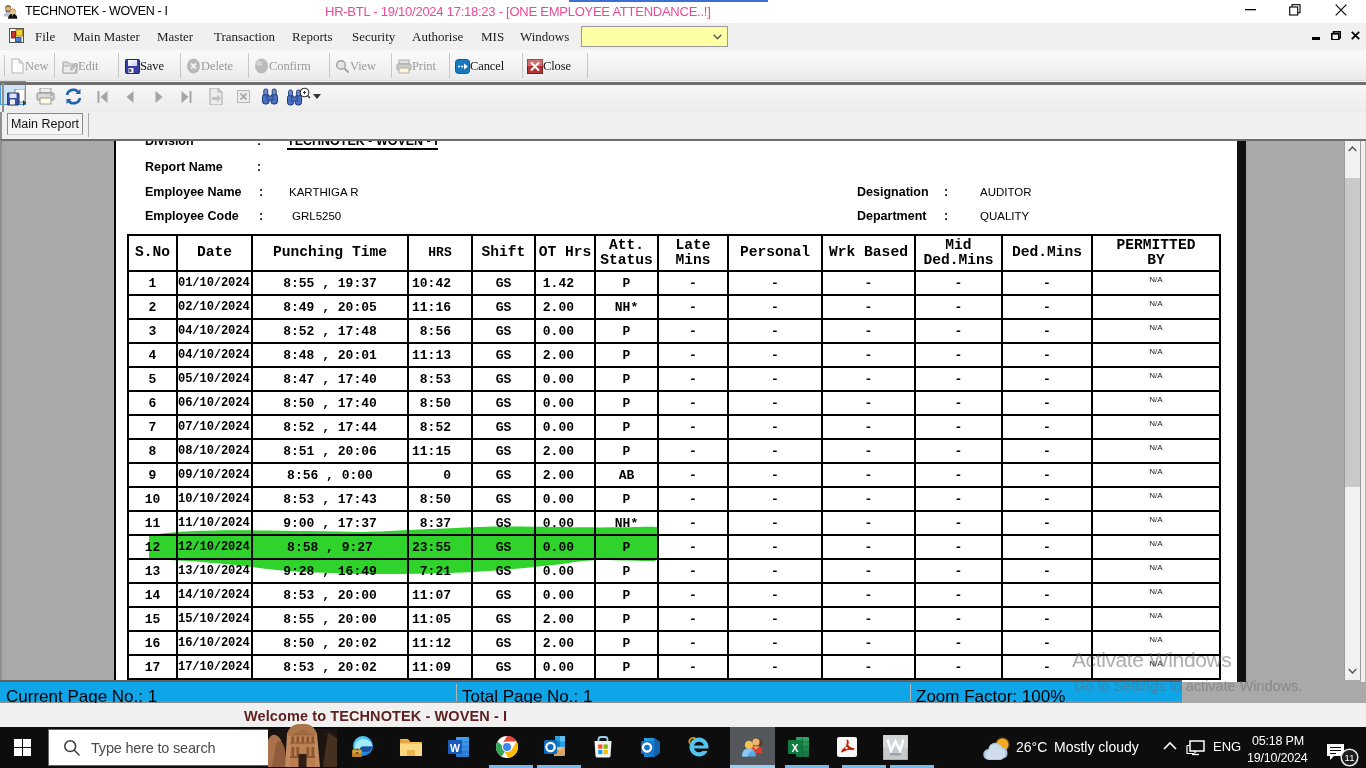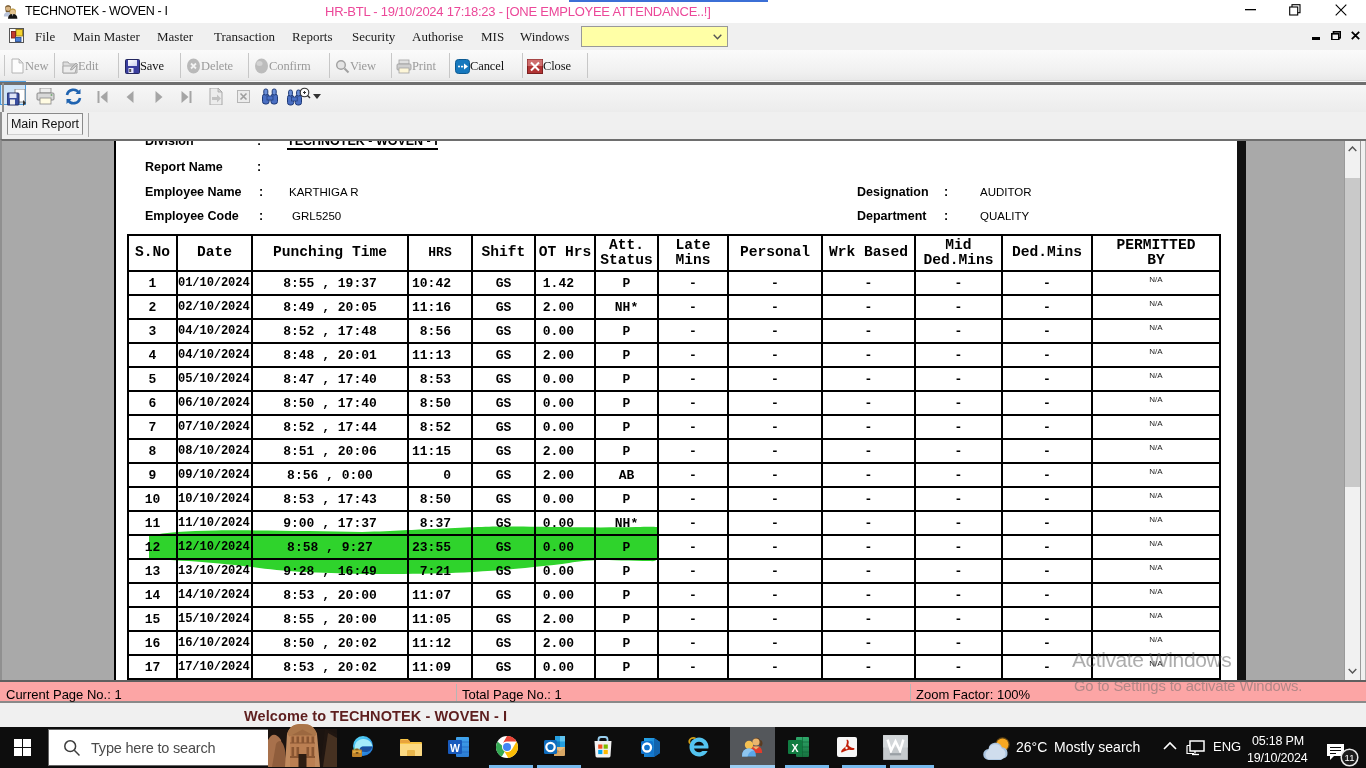--- a/index.html
+++ b/index.html
@@ -44,21 +44,21 @@
 #rtable td.dt{text-align:left;padding-left:0;font-size:12.1px;letter-spacing:-0.1px;overflow:visible;margin-top:13px;}
 #rtable td.rt{text-align:right;padding-right:20px;}
 #rtable td.na{font-family:"Liberation Sans",sans-serif;font-weight:normal;font-size:8px;color:#222;vertical-align:top;padding-top:3px;}
 
 #sbar{position:absolute;left:1342px;top:0;width:17px;height:539px;background:#f1f1f1;border-left:1px solid #9a9a9a;border-right:1px solid #9a9a9a;}
 #sthumb{position:absolute;left:1343px;top:37px;width:15px;height:309px;background:#c9c9c9;}
 
 #wm1{position:absolute;left:1072px;top:648px;font-size:21px;letter-spacing:-0.4px;color:rgba(92,92,92,0.5);z-index:50;}
 #wm2{position:absolute;left:1074px;top:678px;font-size:14.8px;letter-spacing:-0.15px;color:rgba(105,105,105,0.5);z-index:50;}
 
-#statusbar{position:absolute;left:0;top:680px;width:1366px;height:23px;background:#fca5a5;border-top:2px solid #5f5f5f;border-bottom:2px solid #8a8a8a;font-size:13px;color:#000;}
+#statusbar{position:absolute;left:0;top:680px;width:1182px;height:23px;background:#0ea5e9;border-top:2px solid #5f5f5f;border-bottom:2px solid #8a8a8a;font-size:17px;color:#000;}
 #statusbar .sep{position:absolute;top:2px;width:1px;height:17px;background:#b5b5b5;}
 
 #welcome{position:absolute;left:0;top:703px;width:1366px;height:24px;background:#f0f0f0;}
 #welcome span{position:absolute;left:244px;top:5px;font-size:14.5px;font-weight:bold;letter-spacing:0.1px;color:#5e1f1f;}
 
 #taskbar{position:absolute;left:0;top:727px;width:1366px;height:41px;background:#0d0d0d;}
 #search{position:absolute;left:48px;top:2px;width:288px;height:37px;background:#fff;border:1px solid #666;padding-left:7px;}
 #search .st{position:absolute;left:42px;top:10px;font-size:14.5px;letter-spacing:-0.2px;color:#4a4a4a;}
 .ticon{position:absolute;top:8px;width:24px;height:24px;}
 .uline{position:absolute;top:38px;height:3px;background:#76b9ed;}
@@ -787,21 +787,21 @@
   <div class="uline" style="left:842px;width:44px"></div>
   <div class="uline" style="left:890px;width:44px"></div>
 
   <svg class="abs" style="left:983px;top:9px" width="28" height="26" viewBox="0 0 28 26">
         <circle cx="19.5" cy="8.5" r="6" fill="#f6a823"></circle>
         <circle cx="19.5" cy="8.5" r="7.2" fill="#f6a823" fill-opacity="0.35"></circle>
         <path d="M6 24 a5.5 5.5 0 0 1-0.5-11 a7 7 0 0 1 13.5-1.8 a5.8 5.8 0 0 1 1.2 11.4 a6 6 0 0 1-2.2 1.4z" fill="#aac4e0"></path>
         <path d="M5 23.2 h11.5 a5.6 5.6 0 0 0 2.3-10.8 a7 7 0 0 0-13.3 1.5 a5.4 5.4 0 0 0-0.5 9.3z" fill="#cfdded"></path>
       </svg>
   <span class="tray" style="left:1016px;top:12px">26°C</span>
-  <span class="tray" style="left:1054px;top:12px">Mostly search</span>
+  <span class="tray" style="left:1054px;top:12px">Mostly cloudy</span>
   <svg class="abs" style="left:1163px;top:14px" width="14" height="9" viewBox="0 0 14 9" fill="none" stroke="#fff" stroke-width="1.6">
         <path d="M1 8 L7 2 L13 8"></path>
       </svg>
   <svg class="abs" style="left:1186px;top:13px" width="19" height="16" viewBox="0 0 19 16">
         <rect x="4" y="1" width="14" height="10" fill="none" stroke="#fff" stroke-width="1.5"></rect>
         <path d="M9 11 v2.5" stroke="#fff" stroke-width="1.3"></path>
         <path d="M6 14.5 h7" stroke="#fff" stroke-width="1.3"></path>
         <path d="M1 5.5 h3 M1 5.5 v8 h7" stroke="#fff" stroke-width="1.2" fill="none"></path>
       </svg>
   <span class="tray" style="left:1213px;top:12px;font-size:13px">ENG</span>

